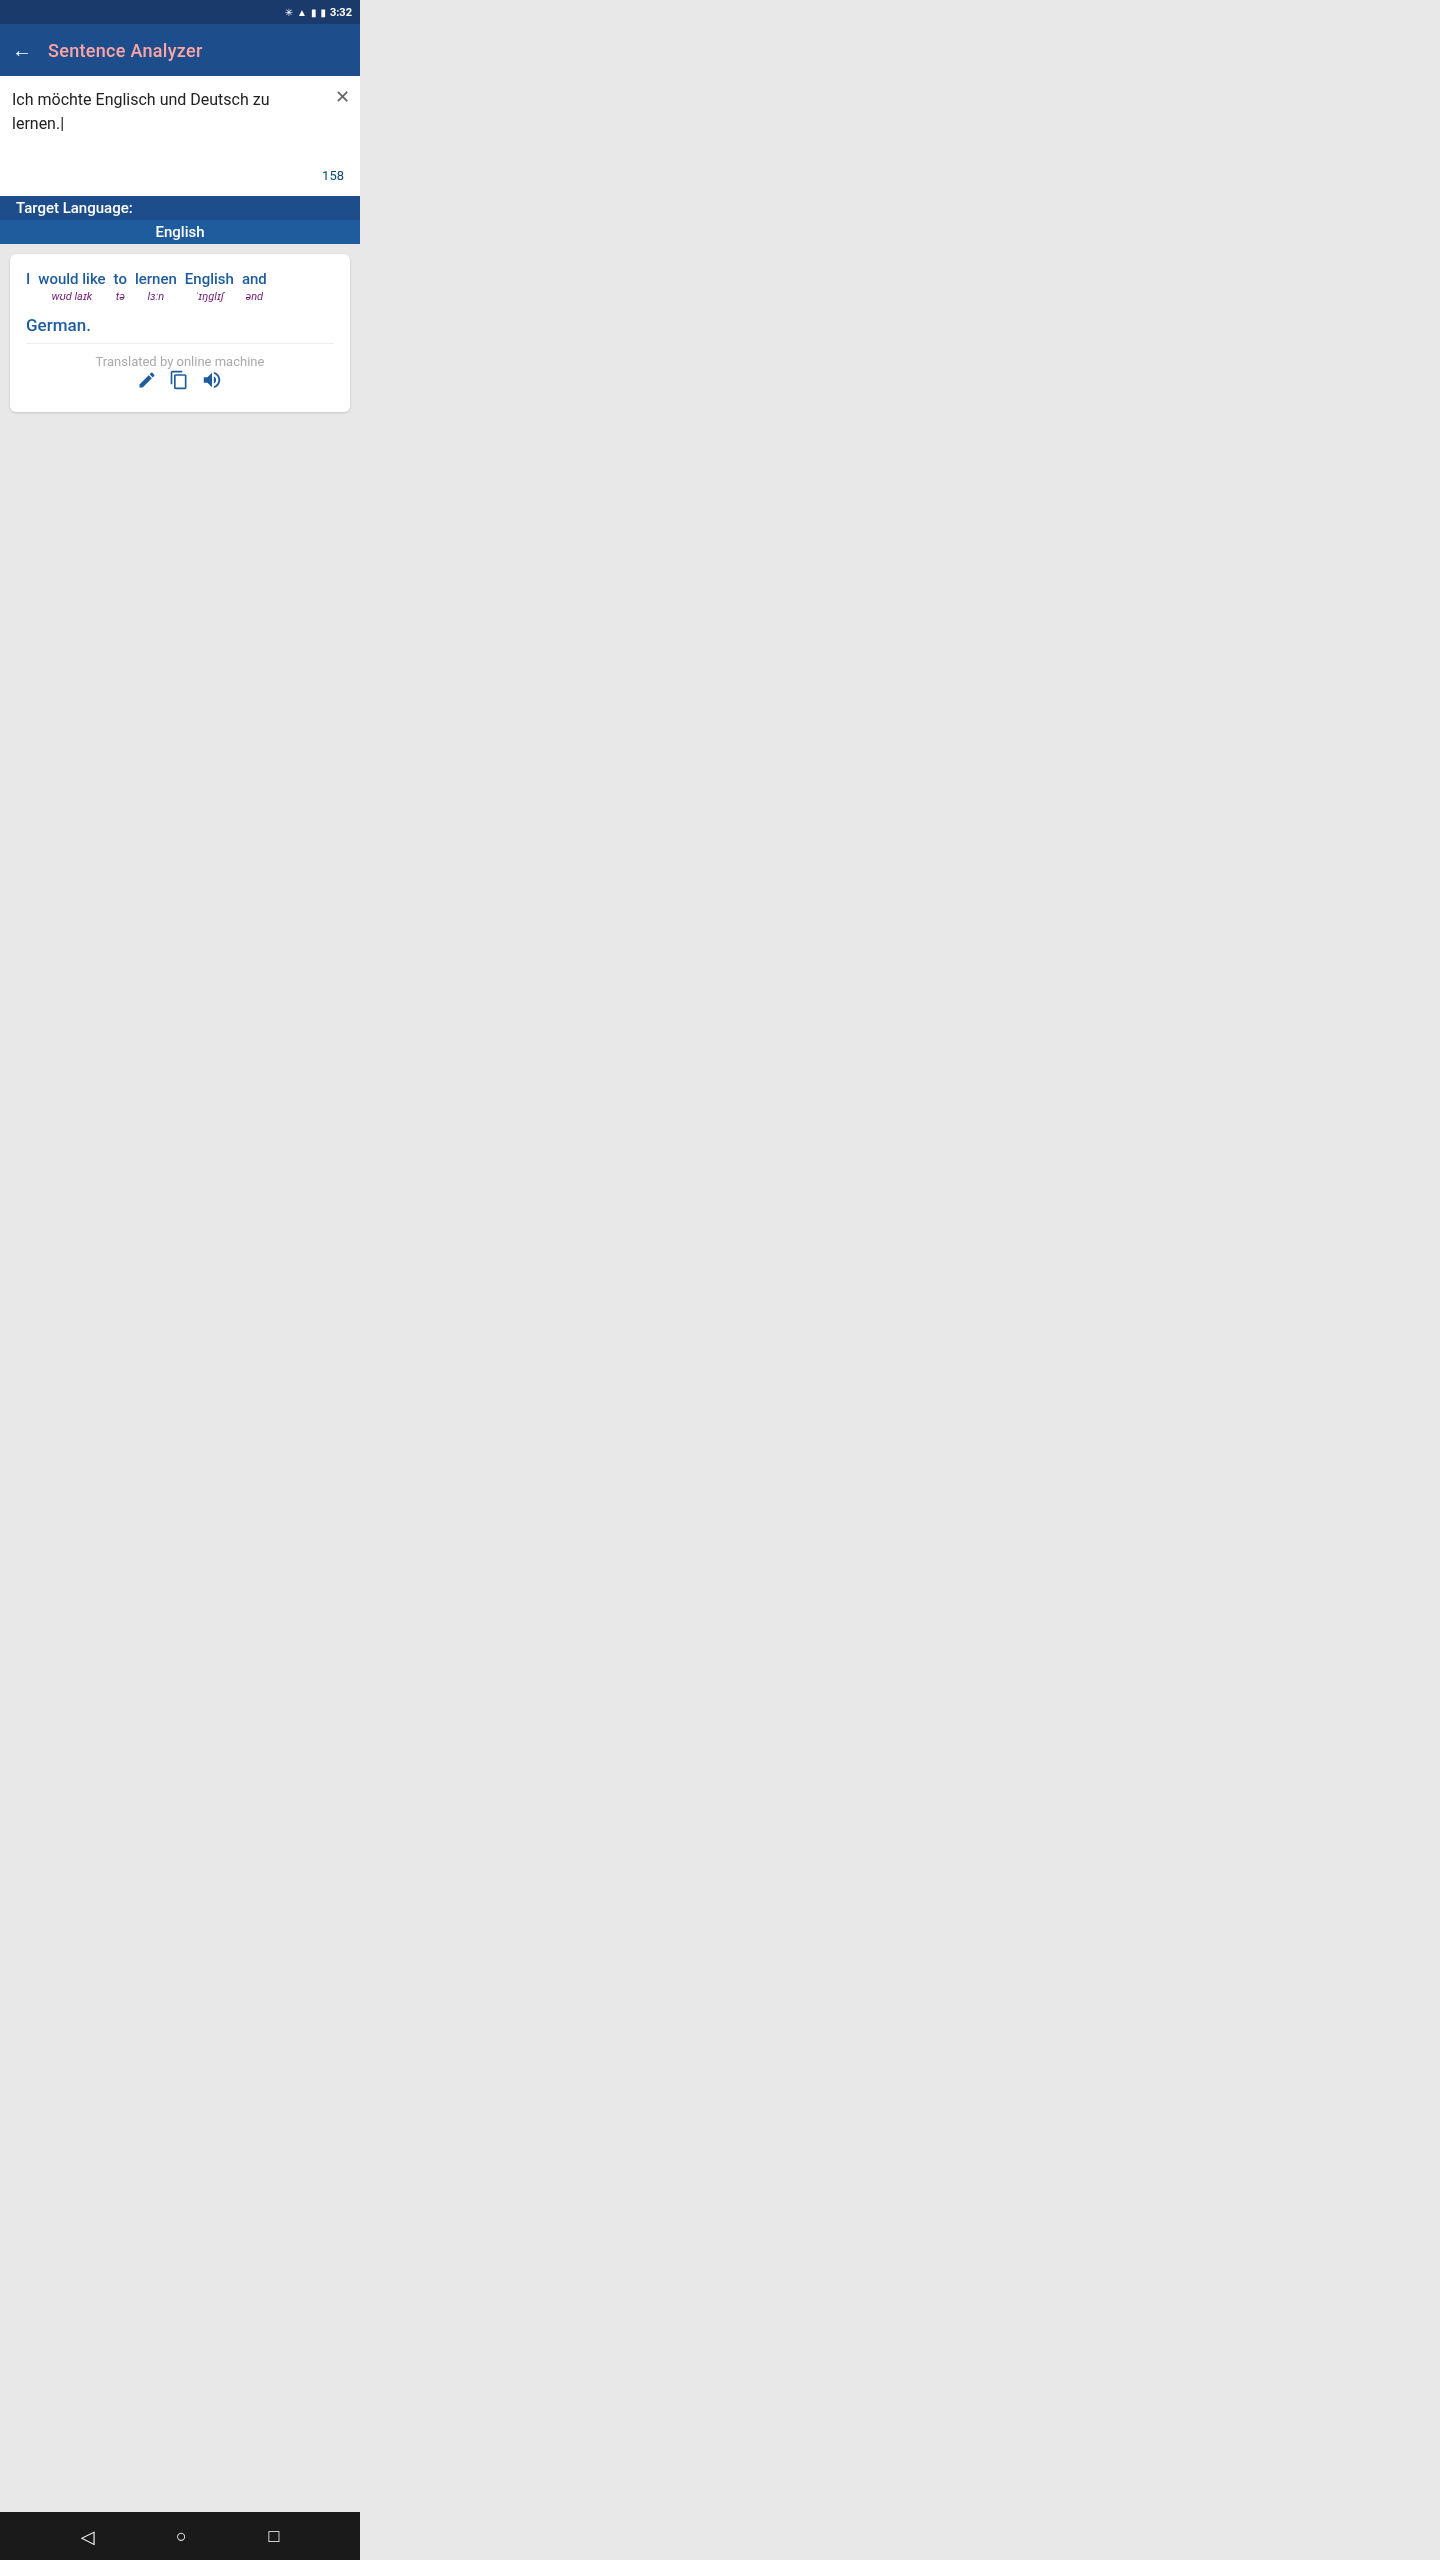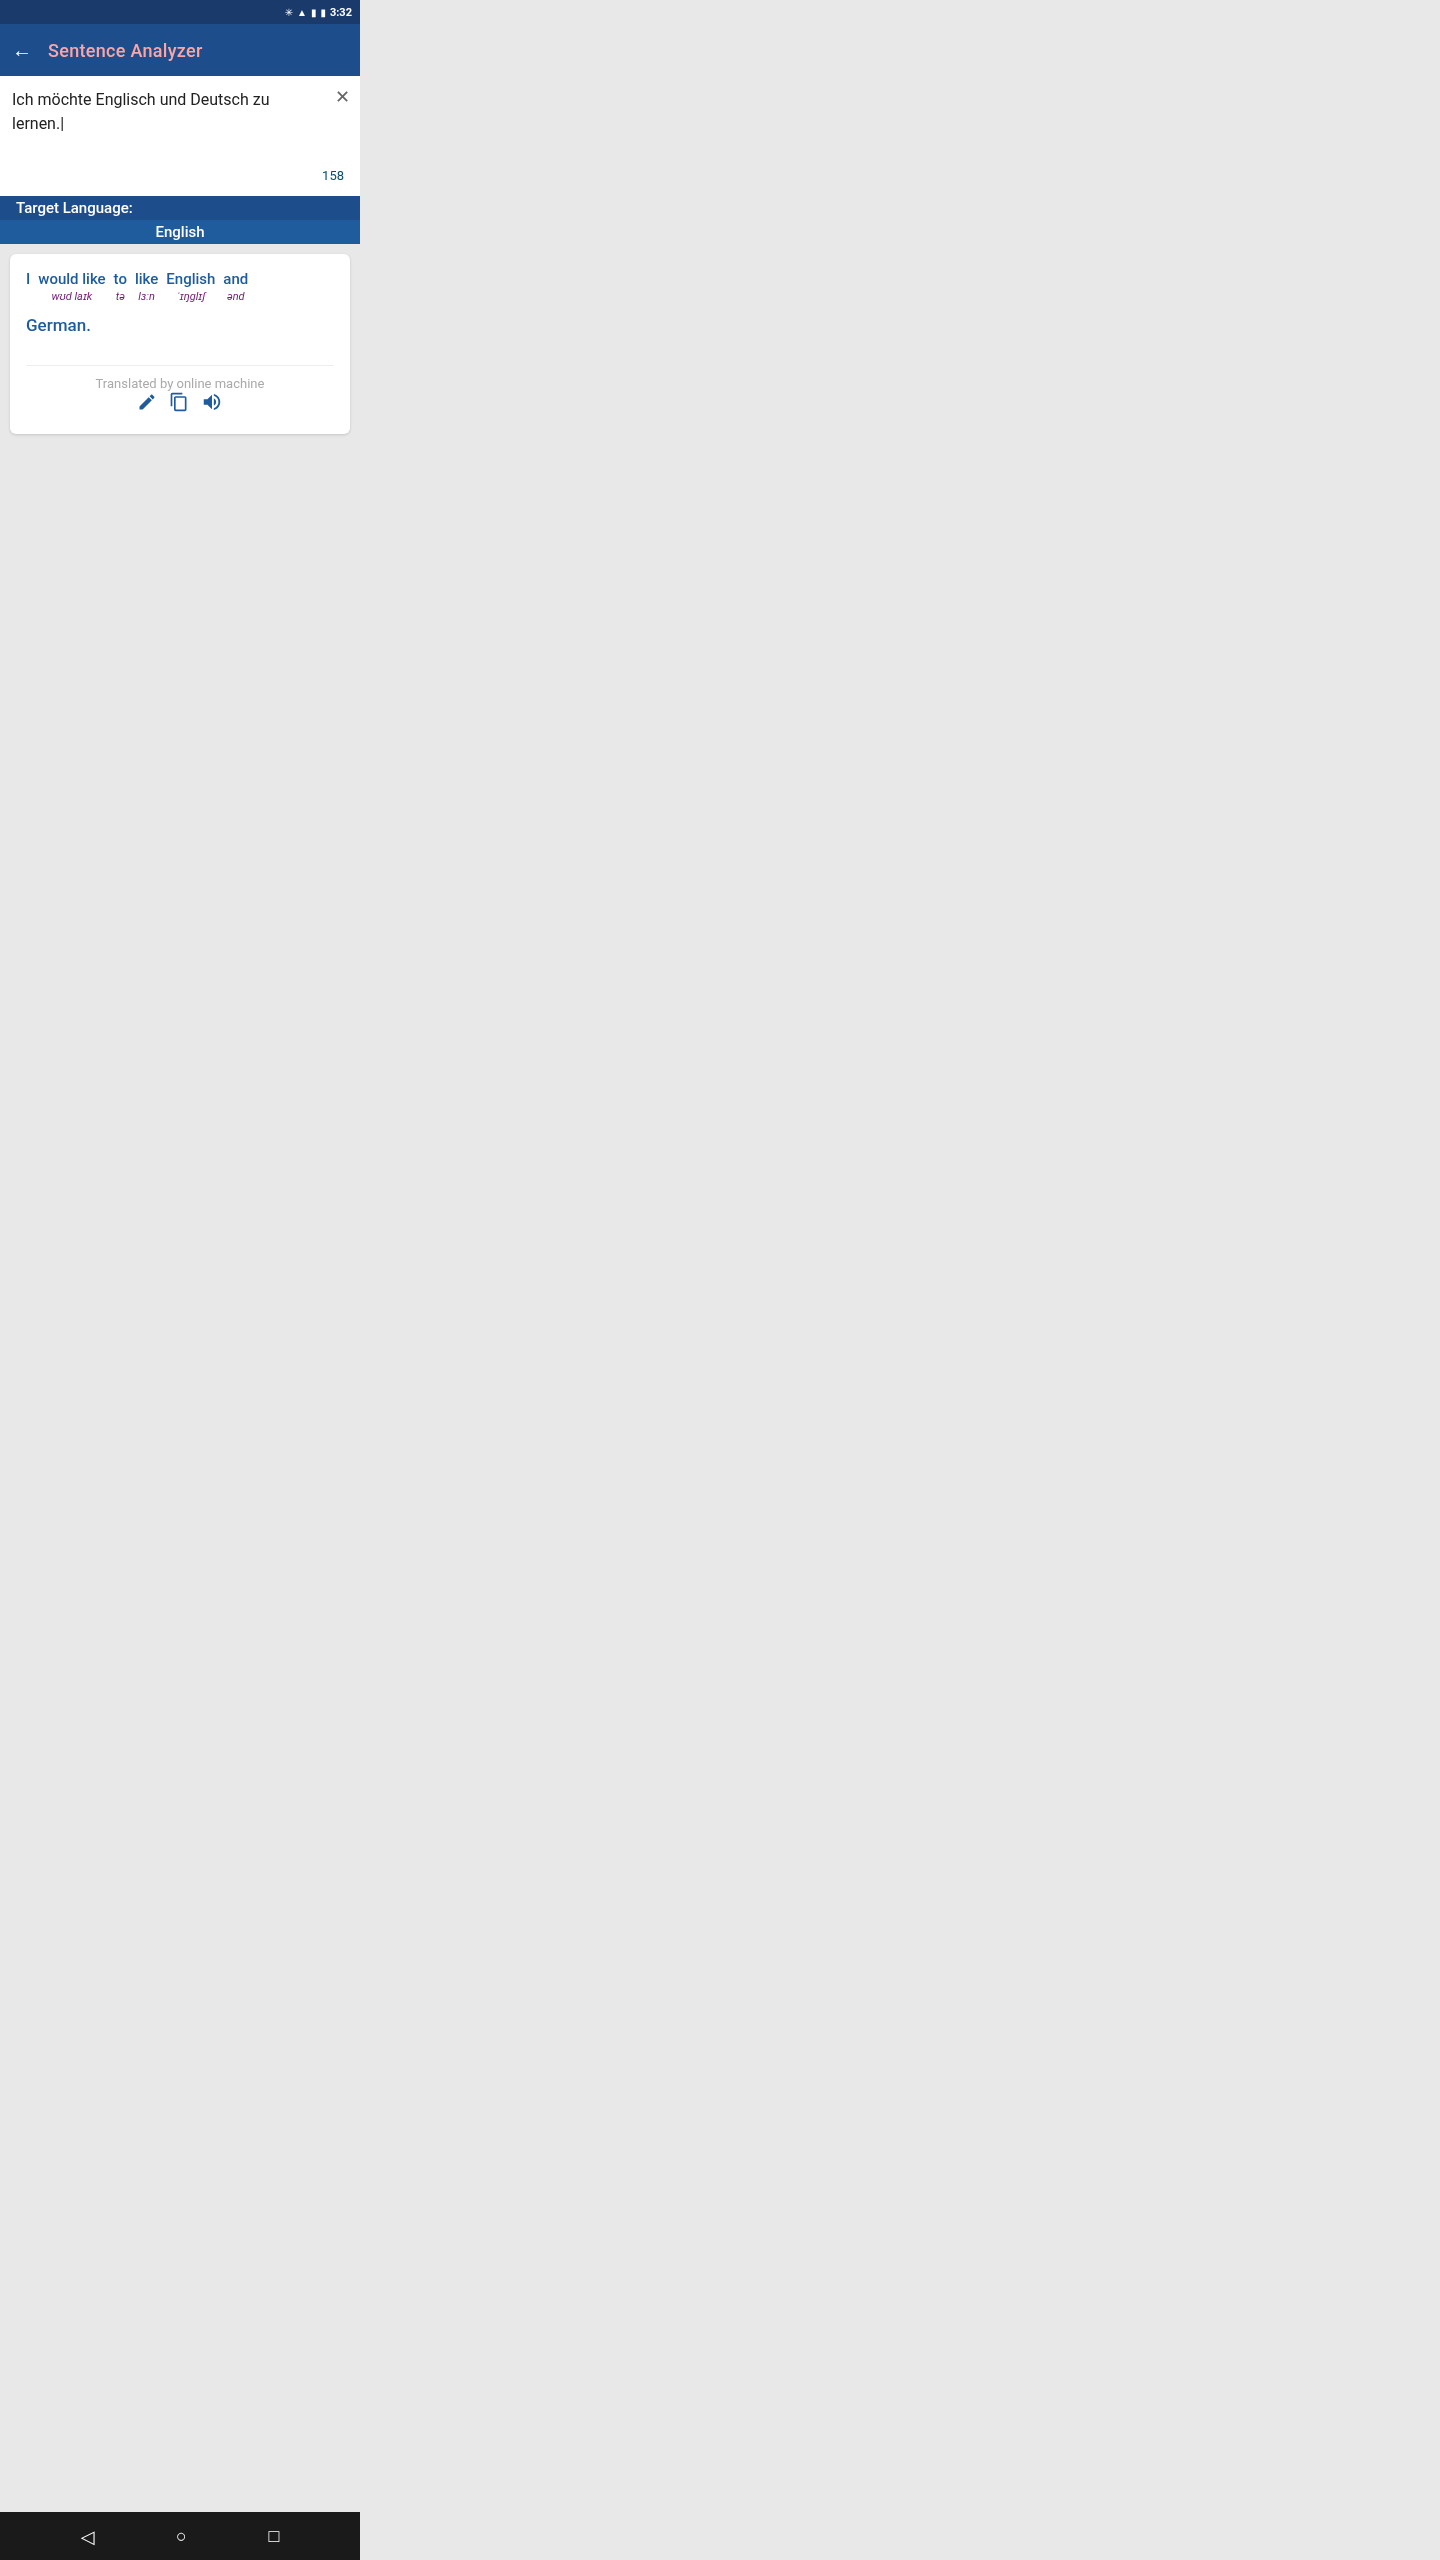--- a/index.html
+++ b/index.html
@@ -167,21 +167,21 @@
     .word-phonetic {
       color: #701a75;
       font-size: 11px;
       font-style: italic;
     }
 
     .german-word {
       color: #1e5c9e;
       font-size: 17px;
       font-weight: 500;
-      margin-bottom: 30px;
+      margin-bottom: 8px;
       display: block;
     }
 
     .translation-footer {
       display: flex;
       align-items: center;
       justify-content: space-between;
       border-top: 1px solid #eee;
       padding-top: 10px;
       margin-top: 4px;
@@ -281,21 +281,21 @@
         <span class="word-main">would like</span>
         <span class="word-phonetic">wʊd laɪk</span>
       </div>
 
       <div class="word-item">
         <span class="word-main">to</span>
         <span class="word-phonetic">tə</span>
       </div>
 
       <div class="word-item">
-        <span class="word-main">like</span>
+        <span class="word-main">lernen</span>
         <span class="word-phonetic">lɜːn</span>
       </div>
 
       <div class="word-item">
         <span class="word-main">English</span>
         <span class="word-phonetic">ˈɪŋglɪʃ</span>
       </div>
 
       <div class="word-item">
         <span class="word-main">and</span>

